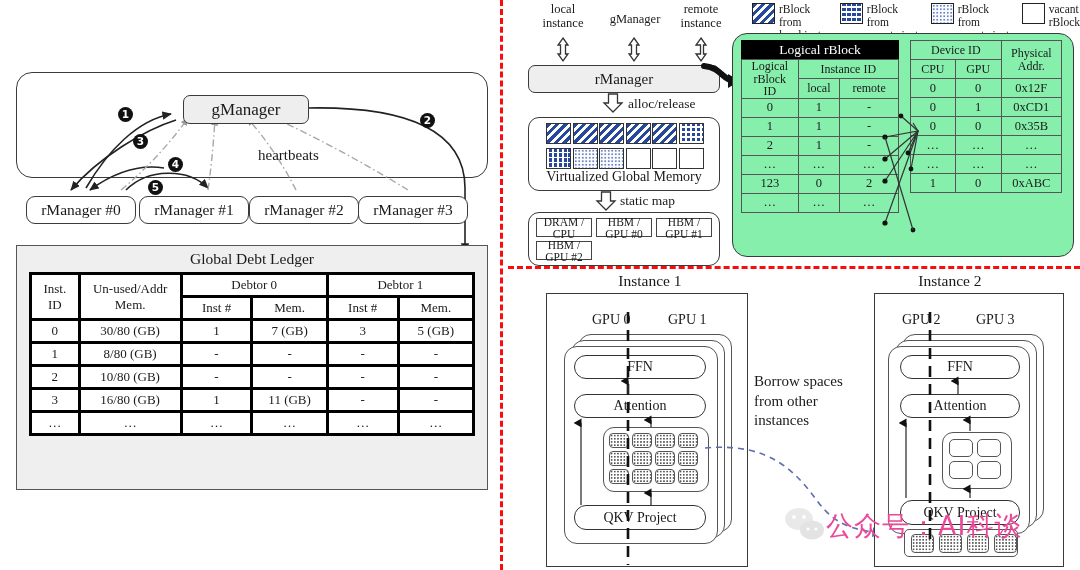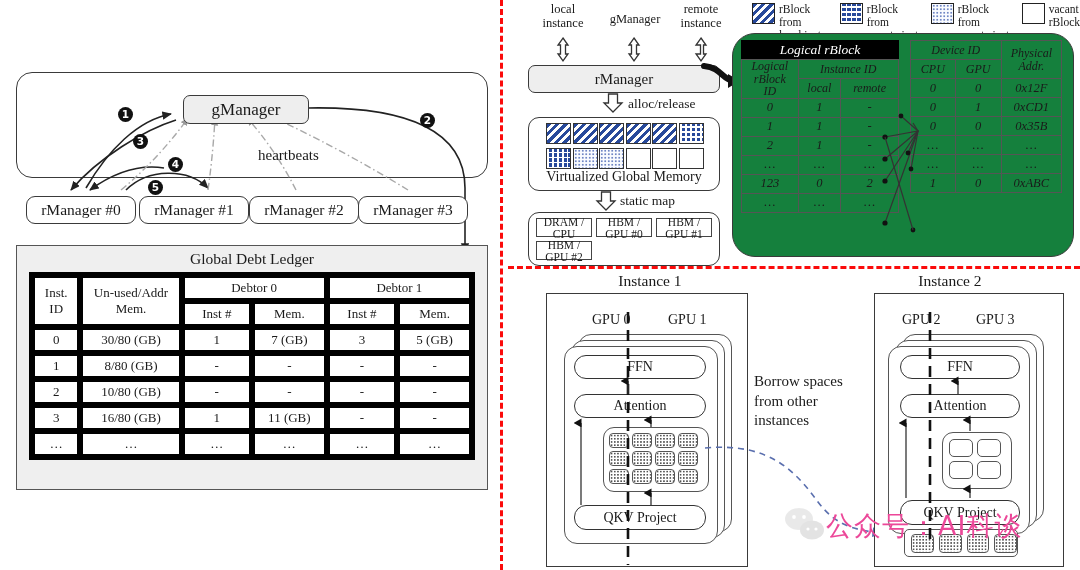--- a/index.html
+++ b/index.html
@@ -27,21 +27,21 @@
     display:flex;align-items:center;justify-content:center;font-weight:bold;
     line-height:1;
   }
   #heartbeats{font-size:15px;}
 
   
   #ledger-panel{background:#efefef;border:1.4px solid #555;}
   #ledger-title{font-size:15.5px;}
   table.tbl{border-collapse:collapse;background:#fff;}
   table.tbl td,table.tbl th{
-    border:6px solid #000000;text-align:center;font-weight:normal;
+    border:3px solid #000000;text-align:center;font-weight:normal;
     font-family:"Liberation Serif",serif;
   }
   #ledger-table{width:100%;font-size:13px;}
   #ledger-table td,#ledger-table th{padding:2px 1px;}
 
   
   .red-v{border-left:3.5px dashed #fb0b0b;}
   .red-h{border-top:3.5px dashed #fb0b0b;}
 
   
@@ -68,21 +68,21 @@
 
   
   #rmanager-box{font-size:15px;}
   #vgm-panel{border:1.4px solid #3a3a3a;border-radius:11px;}
   #vgm-title{font-size:14px;}
   .vgm-cell{width:23px;height:19px;border:1.2px solid #333;}
   .dev-cell{border:1.3px solid #444;font-size:11.5px;background:#fff;}
   .arrow-lab{font-size:13.5px;}
 
   
-  #map-panel{border:1.6px solid #3a3a3a;border-radius:23px;background:#15803d;font-style:italic;}
+  #map-panel{border:1.6px solid #3a3a3a;border-radius:15px;background:#86efac;}
   .blk-head{background:#000;color:#fff;font-size:13.5px;text-align:center;}
   #logical-tbl,#physical-tbl{border-collapse:collapse;width:100%;font-size:12.5px;}
   #logical-tbl td,#physical-tbl td{
     border:1px solid #555;text-align:center;padding:0;height:18px;
     font-family:"Liberation Serif",serif;
   }
   .sub-h{font-size:12px;line-height:1.05;}
 
   
   .inst-title{font-size:15.5px;}

